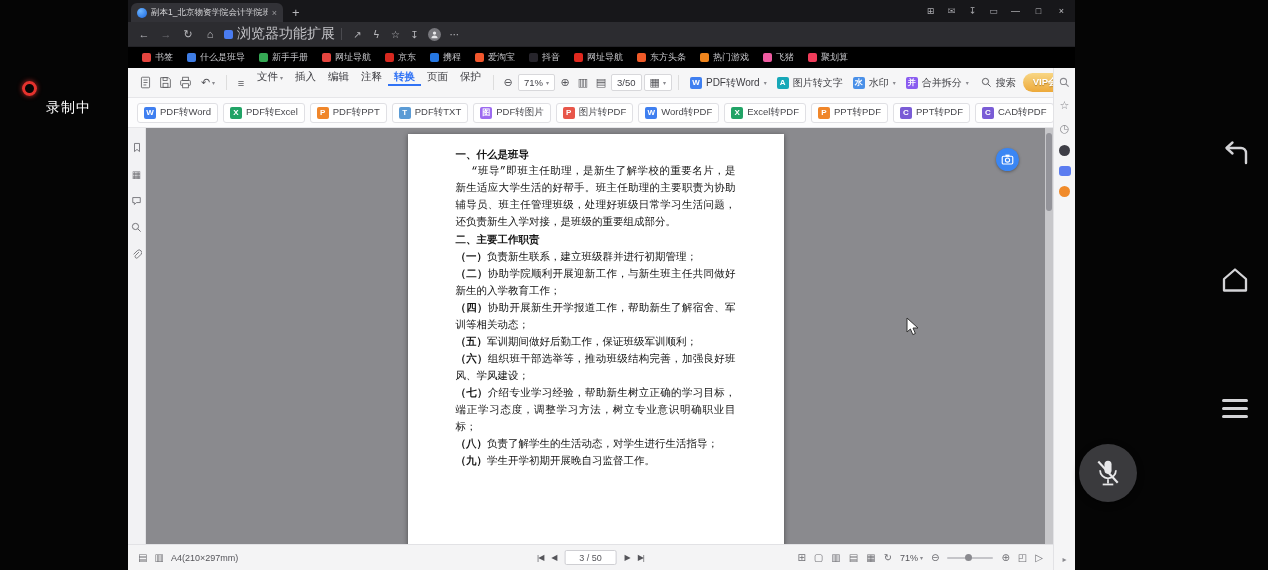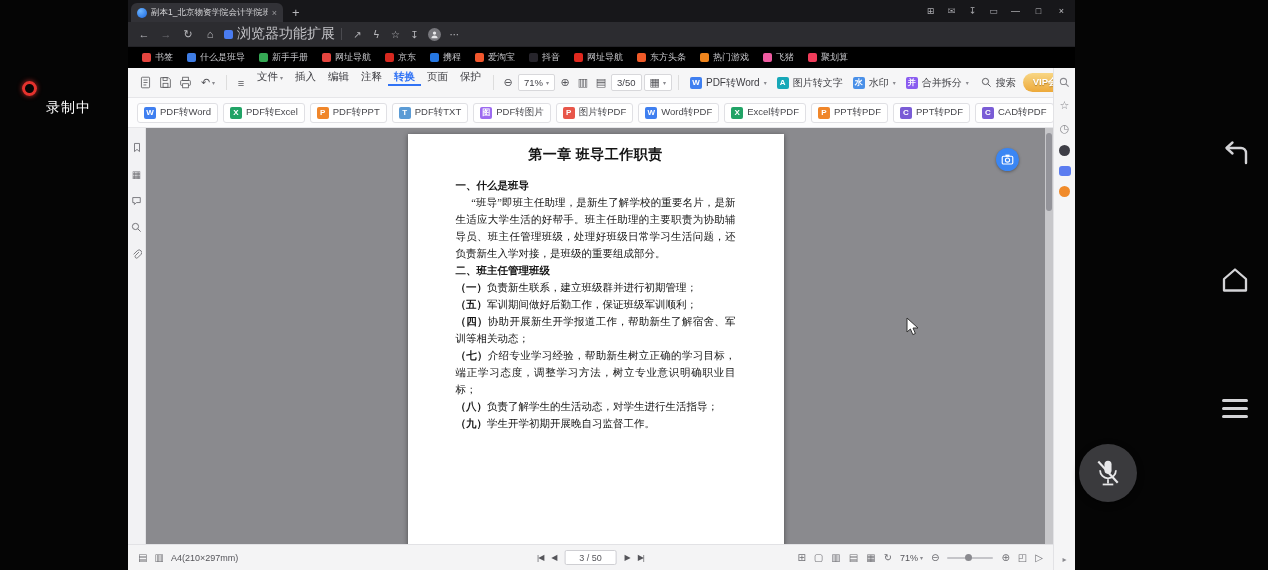--- a/index.html
+++ b/index.html
@@ -72,21 +72,21 @@
 
   
   .content { flex:1; display:flex; min-height:0; background:#8a8a8e; }
   .left-tools { width:18px; background:#f2f2f4; border-right:1px solid #e2e2e5; display:flex; flex-direction:column; align-items:center; padding-top:14px; gap:16px; flex:none; }
   .lt-ico { color:#6e6e73; font-size:10px; display:flex; }
   .viewer { flex:1; position:relative; overflow:hidden; display:flex; justify-content:center; }
   .page { width:376px; height:640px; background:#fff; margin-top:6px; box-shadow:0 1px 5px rgba(0,0,0,.45); padding:12px 48px 0; font-family:"Liberation Serif","DejaVu Serif",serif; color:#141414; flex:none; }
   .doc-title { font-size:14px; font-weight:bold; text-align:center; margin-bottom:13px; letter-spacing:.5px; }
   .doc-line { font-size:10.5px; line-height:17px; text-align:justify; }
   .doc-line.h { font-weight:bold; }
-  .doc-line.p { text-indent:1.5em; }
+  .doc-line.p { text-indent:1.5em;font-family:Liberation Mono, monospace; }
   .float-btn { position:absolute; top:20px; right:26px; width:23px; height:23px; border-radius:50%; background:#3a86f4; display:flex; align-items:center; justify-content:center; box-shadow:0 1px 3px rgba(0,0,0,.35); }
   .v-scroll { width:8px; background:#c7c7ca; position:relative; flex:none; }
   .v-thumb { position:absolute; top:5px; left:1px; width:6px; height:78px; background:#94949a; border-radius:3px; }
 
   
   .status-bar { height:26px; background:#f4f4f5; border-top:1px solid #e2e2e5; display:flex; align-items:center; padding:0 10px; position:relative; font-size:9px; color:#55555a; flex:none; }
   .sb-left { display:flex; align-items:center; gap:7px; }
   .sb-ico { font-size:10px; color:#6e6e73; }
   .sb-center { position:absolute; left:50%; transform:translateX(-50%); display:flex; align-items:center; gap:8px; }
   .sb-nav { font-size:8px; color:#55555a; letter-spacing:-1px; }
@@ -445,37 +445,38 @@
             </span>
             <span class="lt-ico">
               <svg width="11" height="11" viewBox="0 0 16 16">
                   <path d="M11.5 4.5L6.3 9.7a2.3 2.3 0 0 0 3.2 3.2l5-5a3.8 3.8 0 0 0-5.4-5.4L3.8 7.8" fill="none" stroke="#6e6e73" stroke-width="1.3"></path>
                 </svg>
             </span>
           </div>
 
           <div class="viewer">
             <div class="page">
-              <div class="doc-title">第一章 班导工作职责</div>
               <div>
 
                   <div class="doc-line h"><span>一、什么是班导</span></div>
 
                   <div class="doc-line p"><span>“班导”即班主任助理，是新生了解学校的重要名片，是新生适应大学生活的好帮手。班主任助理的主要职责为协助辅导员、班主任管理班级，处理好班级日常学习生活问题，还负责新生入学对接，是班级的重要组成部分。</span></div>
 
-                  <div class="doc-line h"><span>二、班主任管理班级</span></div>
+                  <div class="doc-line h"><span>二、主要工作职责</span></div>
 
                   <div class="doc-line li"><b>（一）</b><span>负责新生联系，建立班级群并进行初期管理；</span></div>
 
-
+                  <div class="doc-line li"><b>（二）</b><span>协助学院顺利开展迎新工作，与新生班主任共同做好新生的入学教育工作；</span></div>
+
+
+                  <div class="doc-line li"><b>（四）</b><span>协助开展新生开学报道工作，帮助新生了解宿舍、军训等相关动态；</span></div>
 
                   <div class="doc-line li"><b>（五）</b><span>军训期间做好后勤工作，保证班级军训顺利；</span></div>
 
-                  <div class="doc-line li"><b>（四）</b><span>协助开展新生开学报道工作，帮助新生了解宿舍、军训等相关动态；</span></div>
-
+                  <div class="doc-line li"><b>（六）</b><span>组织班干部选举等，推动班级结构完善，加强良好班风、学风建设；</span></div>
 
                   <div class="doc-line li"><b>（七）</b><span>介绍专业学习经验，帮助新生树立正确的学习目标，端正学习态度，调整学习方法，树立专业意识明确职业目标；</span></div>
 
                   <div class="doc-line li"><b>（八）</b><span>负责了解学生的生活动态，对学生进行生活指导；</span></div>
 
                   <div class="doc-line li"><b>（九）</b><span>学生开学初期开展晚自习监督工作。</span></div>
                 </div>
             </div>
             <div class="float-btn">
               <svg width="13" height="13" viewBox="0 0 16 16">

